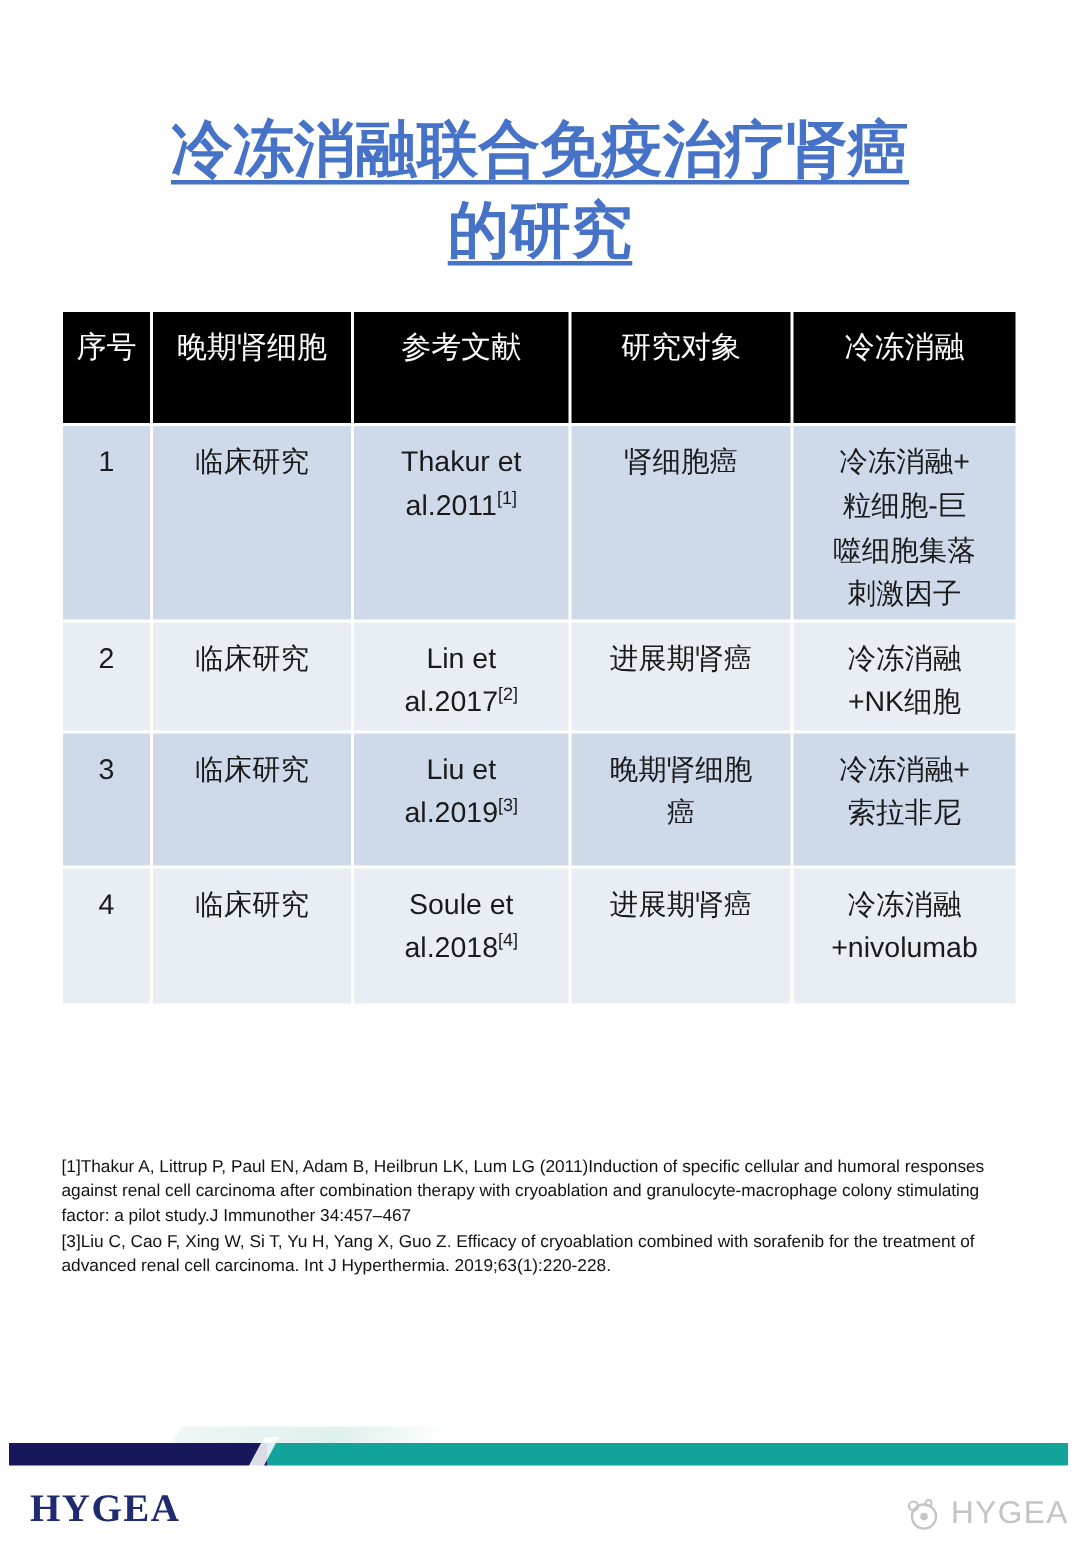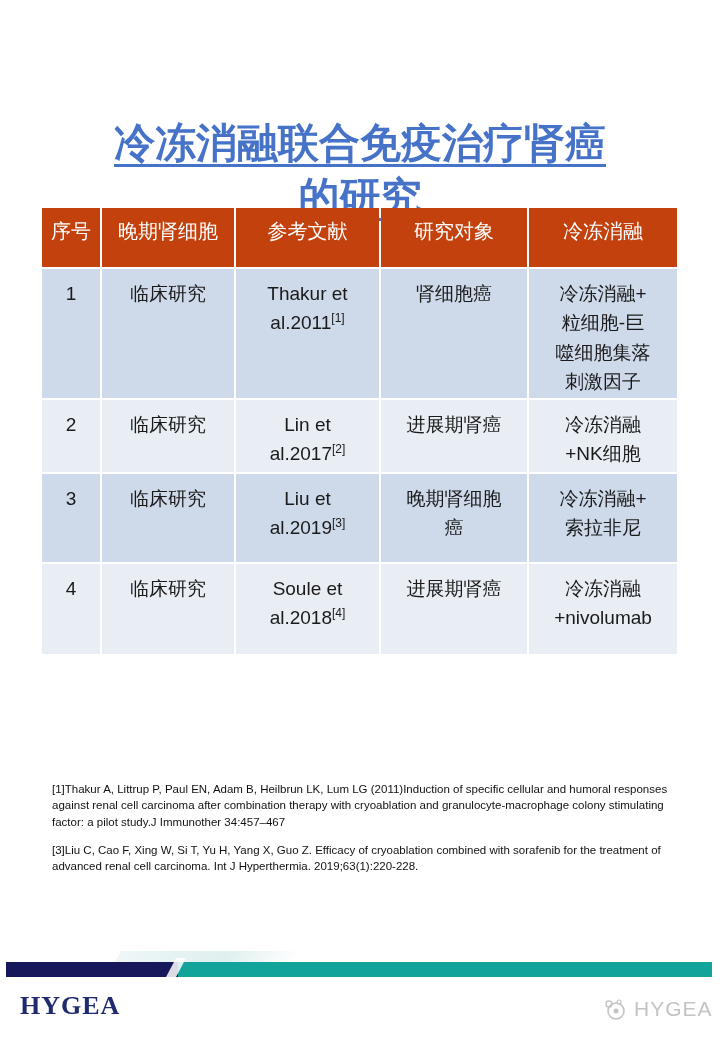--- a/index.html
+++ b/index.html
@@ -13,21 +13,20 @@
     font-family: "Liberation Sans", sans-serif;
   }
 
   
   .title-wrap {
     position: absolute;
     top: 72px;
     left: 0;
     width: 720px;
     text-align: center;
-    margin-top: 44px;
   }
   .title-text {
     display: inline-block;
     max-width: 560px;
     white-space: pre-line;
     font-size: 41px;
     line-height: 1.32;
     font-weight: bold;
     color: #4673C8;
     text-decoration: underline;
@@ -44,28 +43,28 @@
     border-collapse: separate;
     border-spacing: 2px;
     table-layout: fixed;
   }
   table.studies col.c0 { width: 58px; }
   table.studies col.c1 { width: 132px; }
   table.studies col.c2 { width: 143px; }
   table.studies col.c3 { width: 146px; }
   table.studies col.c4 { width: 148px; }
   table.studies th {
-    background: #c2410c;
+    background: #000000;
     color: #ffffff;
     font-size: 20px;
     font-weight: normal;
     text-align: center;
     vertical-align: top;
     padding-top: 10px;
-    height: 59px;
+    height: 74px;
   }
   table.studies td {
     font-size: 19px;
     color: #1a1a1a;
     text-align: center;
     vertical-align: top;
     padding: 10px 8px 0 8px;
     line-height: 1.55;
   }
   tr.band-a td { background: #CED9EA; }
@@ -80,21 +79,21 @@
   
   .references {
     position: absolute;
     top: 769px;
     left: 40px;
     width: 646px;
     font-size: 11.5px;
     line-height: 1.42;
     color: #111111;
   }
-  .references p { margin: 12px; }
+  .references p { margin: 1px; }
 
   
   .deco-light {
     position: absolute;
     top: 951px;
     left: 118px;
     width: 180px;
     height: 11px;
     background: linear-gradient(90deg, #eef6f8, #dff0ee 60%, #ffffff);
     transform: skewX(-30deg);

